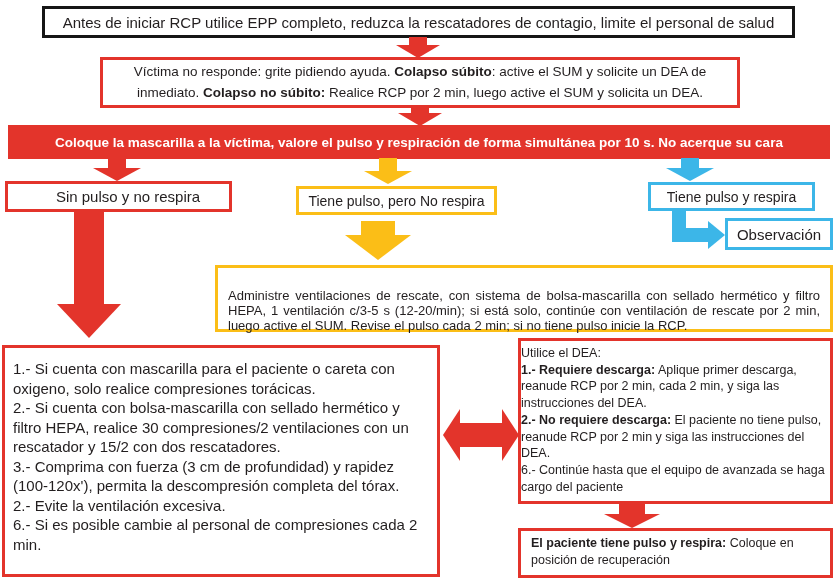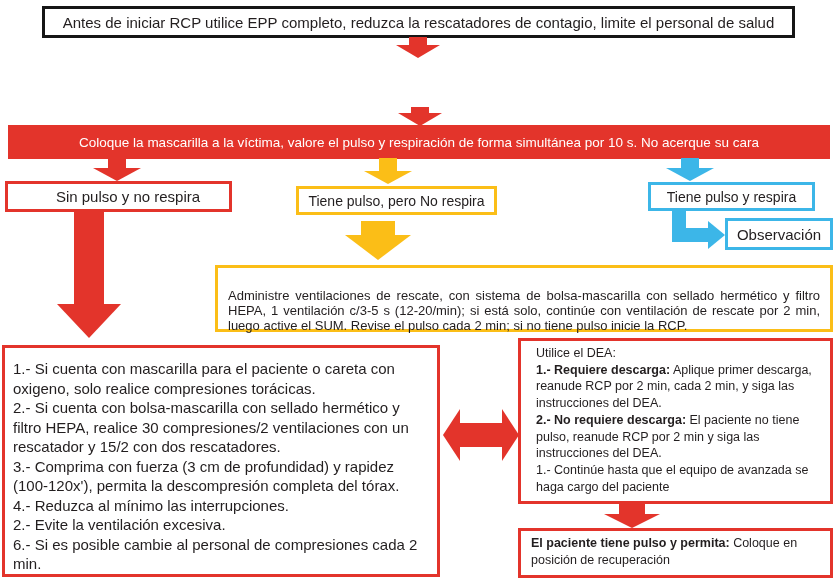--- a/index.html
+++ b/index.html
@@ -9,31 +9,31 @@
   }
   .node{
     position:absolute;box-sizing:border-box;background:#fff;
     display:flex;align-items:center;justify-content:center;text-align:center;
   }
   .node p{margin:0;}
   b{font-weight:700;}
 
   .n-epp{left:42px;top:6px;width:753px;height:32px;border:3px solid #161616;font-size:15px;}
   .n-victima{left:100px;top:57px;width:640px;height:51px;border:3px solid var(--red);font-size:13.5px;line-height:1.5;padding:2px 6px;}
-  .n-banner{left:8px;top:125px;width:822px;height:34px;background:var(--red);color:#ffffff;font-weight:400;font-size:13.5px;white-space:nowrap;}
+  .n-banner{left:8px;top:125px;width:822px;height:34px;background:var(--red);color:#ffffff;font-weight:700;font-size:13.5px;white-space:nowrap;}
   .n-sin{left:5px;top:181px;width:227px;height:31px;border:3px solid var(--red);font-size:15px;padding-left:19px;}
   .n-pnr{left:296px;top:186px;width:201px;height:29px;border:3px solid var(--yellow);font-size:14px;}
   .n-pr{left:648px;top:182px;width:167px;height:29px;border:3px solid var(--blue);font-size:14px;}
   .n-obs{left:725px;top:218px;width:108px;height:32px;border:3px solid var(--blue);font-size:15px;}
   .n-vent{left:215px;top:265px;width:618px;height:67px;border:3px solid var(--yellow);display:block;
           text-align:justify;font-size:13px;line-height:15px;padding:20px 10px 0 10px;}
   .n-rcp{left:2px;top:345px;width:438px;height:232px;border:3px solid var(--red);display:block;
          text-align:left;font-size:15px;line-height:19.5px;padding:11px 8px;}
   .n-dea{left:518px;top:338px;width:315px;height:166px;border:3px solid var(--red);display:block;
-         text-align:left;font-size:12.5px;line-height:16.7px;padding:4px 15px;}
+         text-align:left;font-size:12.5px;line-height:16.7px;padding:4px 0;}
   .n-rec{left:518px;top:528px;width:315px;height:50px;border:3px solid var(--red);display:block;
          text-align:left;font-size:12.5px;line-height:17px;padding:4px 10px;}
 
   
   .adown{
     --w:18px;--hw:22px;--hh:13px;--c:var(--red);
     position:absolute;display:flex;flex-direction:column;align-items:center;
     width:calc(var(--hw)*2);
   }
   .adown .shaft{width:var(--w);flex:1 1 auto;background:var(--c);}
@@ -64,20 +64,23 @@
 
   <div class="node n-epp">
     <p>Antes de iniciar RCP utilice EPP completo, reduzca la rescatadores de contagio, limite el personal de salud</p>
   </div>
 
   <div class="adown" style="left:396px;top:37px;height:21px;">
     <div class="shaft"></div>
     <div class="head"></div>
   </div>
 
+  <div class="node n-victima">
+    <p><span>Víctima no responde: grite pidiendo ayuda. </span><b>Colapso súbito</b><span>: active el SUM y solicite un DEA de inmediato. </span><b>Colapso no súbito:</b><span> Realice RCP por 2 min, luego active el SUM y solicita un DEA.</span></p>
+  </div>
 
   <div class="adown" style="left:398px;top:107px;height:19px;">
     <div class="shaft"></div>
     <div class="head"></div>
   </div>
 
   <div class="node n-banner">
     <p>Coloque la mascarilla a la víctima, valore el pulso y respiración de forma simultánea por 10 s. No acerque su cara</p>
   </div>
 
@@ -124,40 +127,39 @@
   </div>
 
   <div class="node n-vent">
     <p>Administre ventilaciones de rescate, con sistema de bolsa-mascarilla con sellado hermético y filtro HEPA, 1 ventilación c/3-5 s (12-20/min); si está solo, continúe con ventilación de rescate por 2 min, luego active el SUM. Revise el pulso cada 2 min; si no tiene pulso inicie la RCP.</p>
   </div>
 
   <div class="node n-rcp">
     <p>1.- Si cuenta con mascarilla para el paciente o careta con oxigeno, solo realice compresiones torácicas.</p>
     <p>2.- Si cuenta con bolsa-mascarilla con sellado hermético y filtro HEPA, realice 30 compresiones/2 ventilaciones con un rescatador y 15/2 con dos rescatadores.</p>
     <p>3.- Comprima con fuerza (3 cm de profundidad) y rapidez (100-120x'), permita la descompresión completa del tórax.</p>
-    <p>4.- Reduzca al mínimo las interrupciones.</p>
     <p>2.- Evite la ventilación excesiva.</p>
     <p>6.- Si es posible cambie al personal de compresiones cada 2 min.</p>
   </div>
 
   <div class="abidir">
     <div class="hleft"></div>
     <div class="shaft"></div>
     <div class="hright"></div>
   </div>
 
   <div class="node n-dea">
     <p>Utilice el DEA:</p>
     <p><b>1.- Requiere descarga:</b><span> Aplique primer descarga, reanude RCP por 2 min, cada 2 min, y siga las instrucciones del DEA.</span></p>
     <p><b>2.- No requiere descarga:</b><span> El paciente no tiene pulso, reanude RCP por 2 min y siga las instrucciones del DEA.</span></p>
-    <p><b></b><span>1.- Continúe hasta que el equipo de avanzada se haga cargo del paciente</span></p>
+    <p><b></b><span>6.- Continúe hasta que el equipo de avanzada se haga cargo del paciente</span></p>
   </div>
 
   <div class="adown" style="left:604px;top:503px;height:25px;--w:26px;--hw:28px;--hh:14px;">
     <div class="shaft"></div>
     <div class="head"></div>
   </div>
 
   <div class="node n-rec">
-    <p><b>El paciente tiene pulso y permita:</b><span> Coloque en posición de recuperación</span></p>
+    <p><b>El paciente tiene pulso y respira:</b><span> Coloque en posición de recuperación</span></p>
   </div>
 
 </div>
 
 </body></html>

